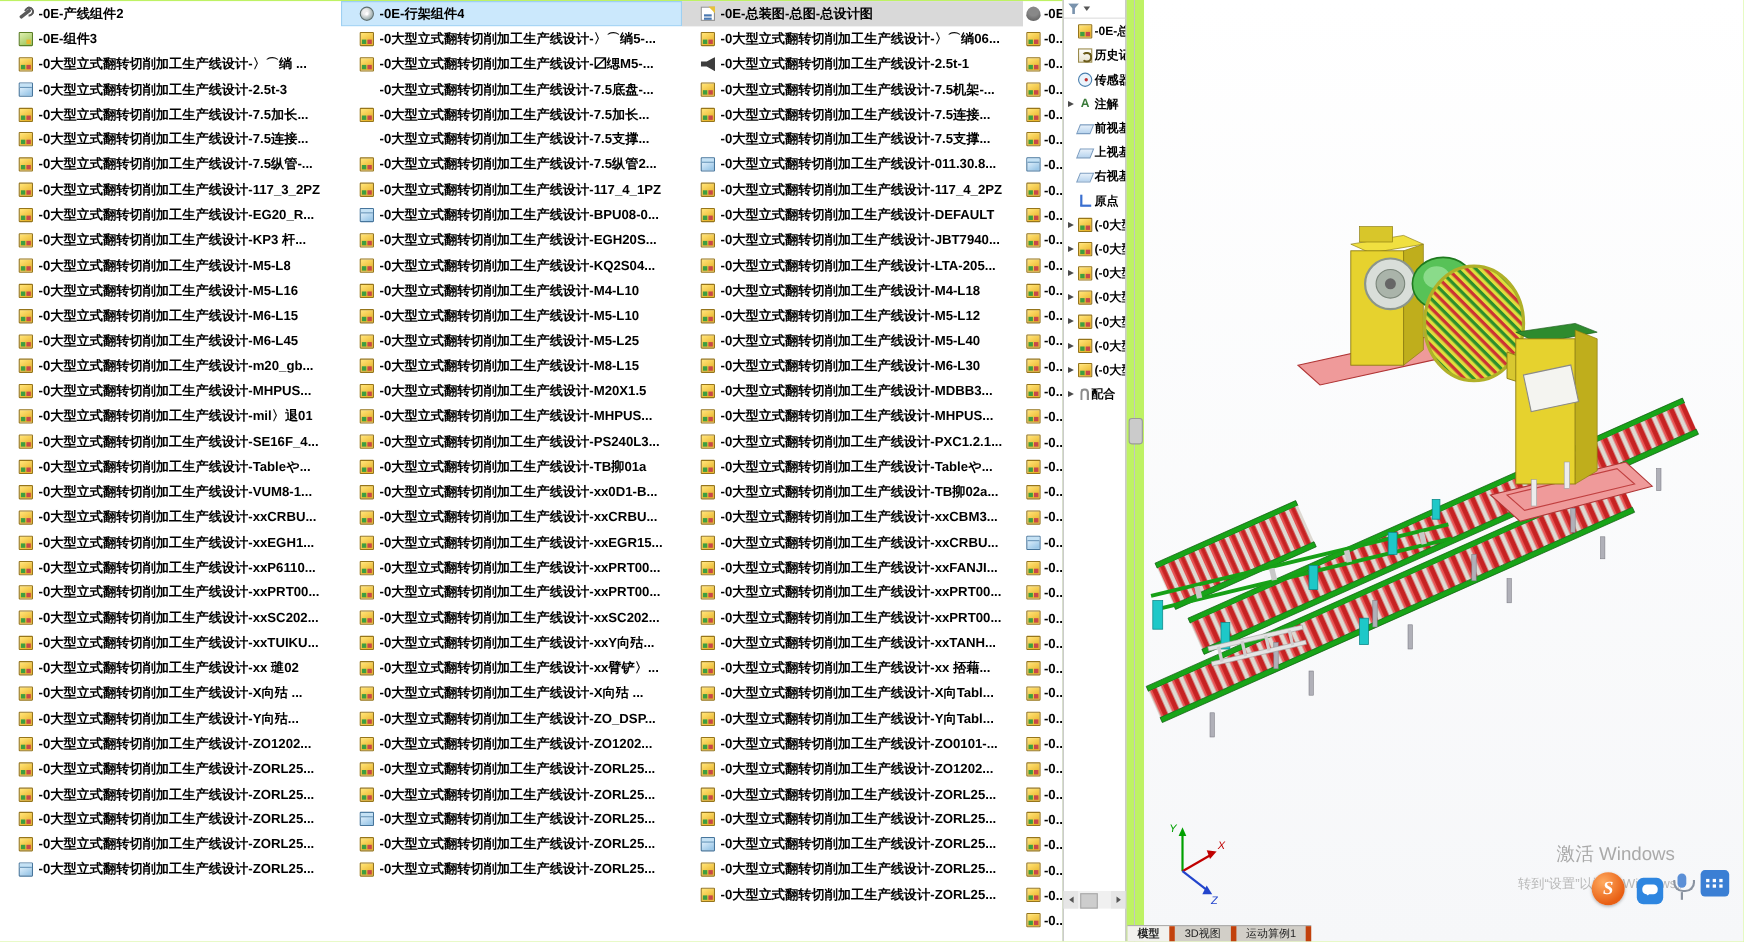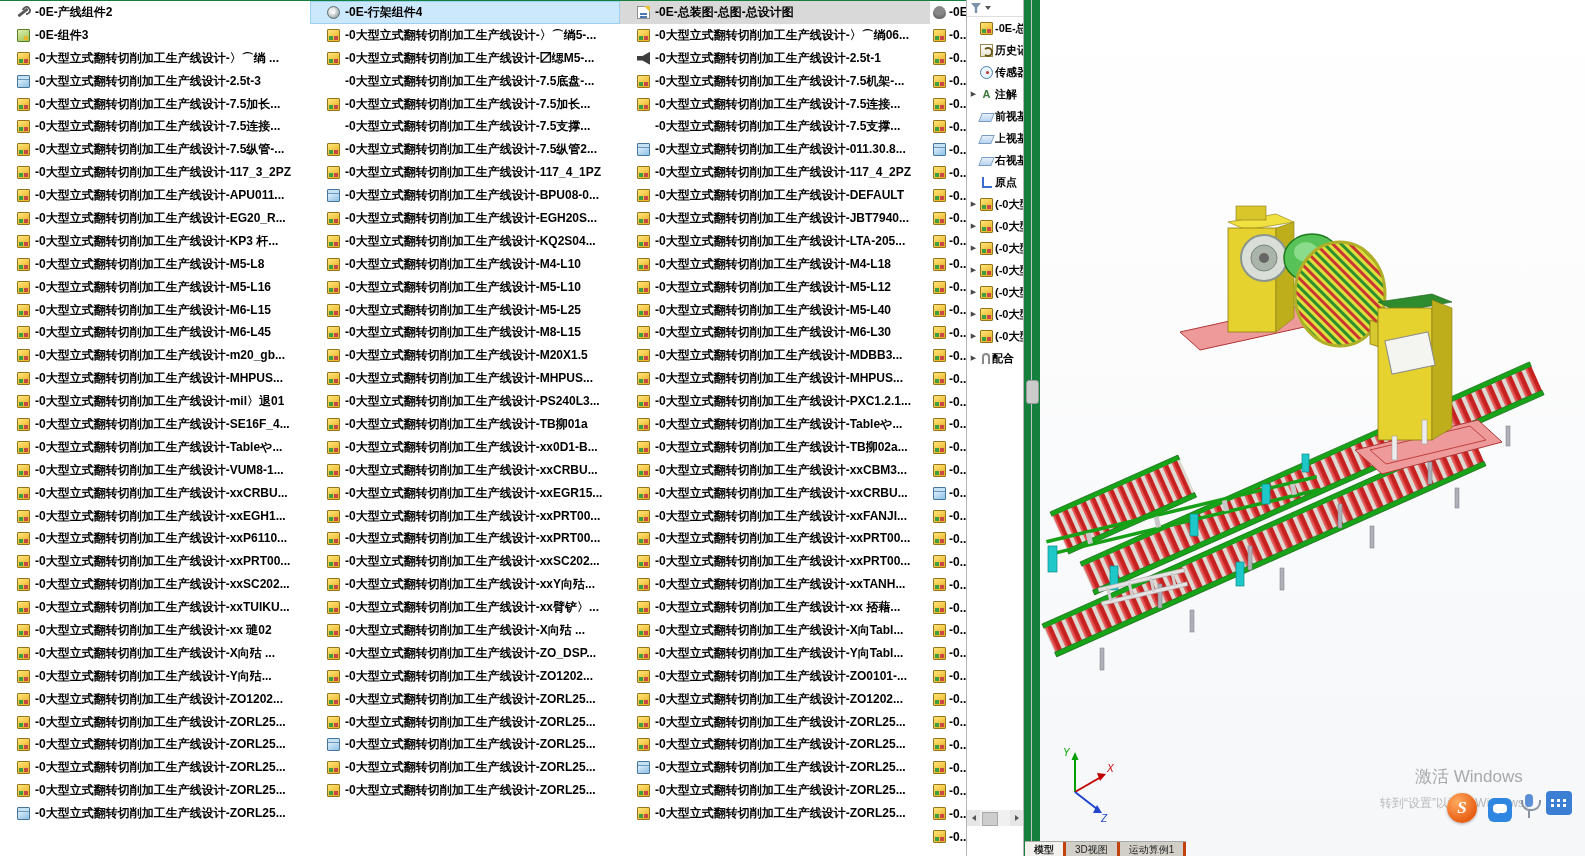--- a/index.html
+++ b/index.html
@@ -1,16 +1,16 @@
 <!DOCTYPE html>
 <html><head>
 <meta charset="utf-8">
 <style>
   html,body{margin:0;padding:0;background:#fff;}
-  .screen{position:relative;width:1585px;height:856px;overflow:hidden;background:#15803d;
+  .screen{position:relative;width:1585px;height:856px;overflow:hidden;background:#bef264;
           font-family:"Liberation Sans","DejaVu Sans",sans-serif;}
   
   .col{position:absolute;top:1px;bottom:0;background:#fff;overflow:hidden;}
   .c1{left:0;width:310px}.c2{left:310px;width:310px}.c3{left:620px;width:310px}.c4{left:930px;width:36px}
   .row{height:22.9px;display:flex;align-items:center;gap:5px;padding-left:17px;
        font-size:12px;font-weight:700;color:#000;white-space:nowrap;overflow:hidden;}
   .c4 .row{padding-left:3px;gap:3px}
   .lbl{overflow:hidden}
   .sel-blue{background:#cbe8fc;box-shadow:inset 0 0 0 1px #9ed0f2}
   .sel-gray{background:#d9d9d9}
@@ -80,21 +80,21 @@
   .chat-icon i::after{content:"";position:absolute;left:2px;bottom:-4px;border:3px solid transparent;border-top-color:#fff}
   .mic-icon{left:478px;top:794px;width:22px;height:28px}
   .mic-icon .cap{position:absolute;left:7px;top:0;width:8px;height:13px;background:#5b8fd6;border-radius:4px}
   .mic-icon .arc{position:absolute;left:3px;top:6px;width:16px;height:9px;border:2px solid #8a93a0;border-top:none;border-radius:0 0 9px 9px}
   .mic-icon::after{content:"";position:absolute;left:10px;top:17px;width:2px;height:7px;background:#8a93a0}
   .kb-icon{left:506px;top:791px;width:26px;height:24px;background:#3b7fd4;border-radius:4px}
   .kb-icon i{position:absolute;left:5px;top:8px;width:3px;height:3px;background:#fff;
      box-shadow:6px 0 #fff,12px 0 #fff,0 5px #fff,6px 5px #fff,12px 5px #fff}
   
   .tabbar{position:absolute;left:1025px;top:841px;height:15px;display:flex;background:#d2cfc8;border-top:1px solid #aaa;z-index:4}
-  .tab{padding:0 9px;font-size:10px;line-height:15px;color:#222;border-right:3px solid #c2410c}
+  .tab{padding:0 9px;font-size:10px;line-height:15px;color:#222;border-right:5px solid #c2410c}
   .tab.active{background:#f2f1ee;font-weight:700}
 </style>
 </head>
 <body>
 
 <div class="screen">
 
   <div class="col c1">
       <div class="row">
         <span class="ic ic-wrench"></span>
@@ -120,24 +120,20 @@
         <span class="ic ic-asm"></span>
         <span class="lbl">-0大型立式翻转切削加工生产线设计-7.5连接...</span>
       </div>
       <div class="row">
         <span class="ic ic-asm"></span>
         <span class="lbl">-0大型立式翻转切削加工生产线设计-7.5纵管-...</span>
       </div>
       <div class="row">
         <span class="ic ic-asm"></span>
         <span class="lbl">-0大型立式翻转切削加工生产线设计-117_3_2PZ</span>
-      </div>
-      <div class="row">
-        <span class="ic ic-asm"></span>
-        <span class="lbl">-0大型立式翻转切削加工生产线设计-APU011...</span>
       </div>
       <div class="row">
         <span class="ic ic-asm"></span>
         <span class="lbl">-0大型立式翻转切削加工生产线设计-EG20_R...</span>
       </div>
       <div class="row">
         <span class="ic ic-asm"></span>
         <span class="lbl">-0大型立式翻转切削加工生产线设计-KP3  杆...</span>
       </div>
       <div class="row">

